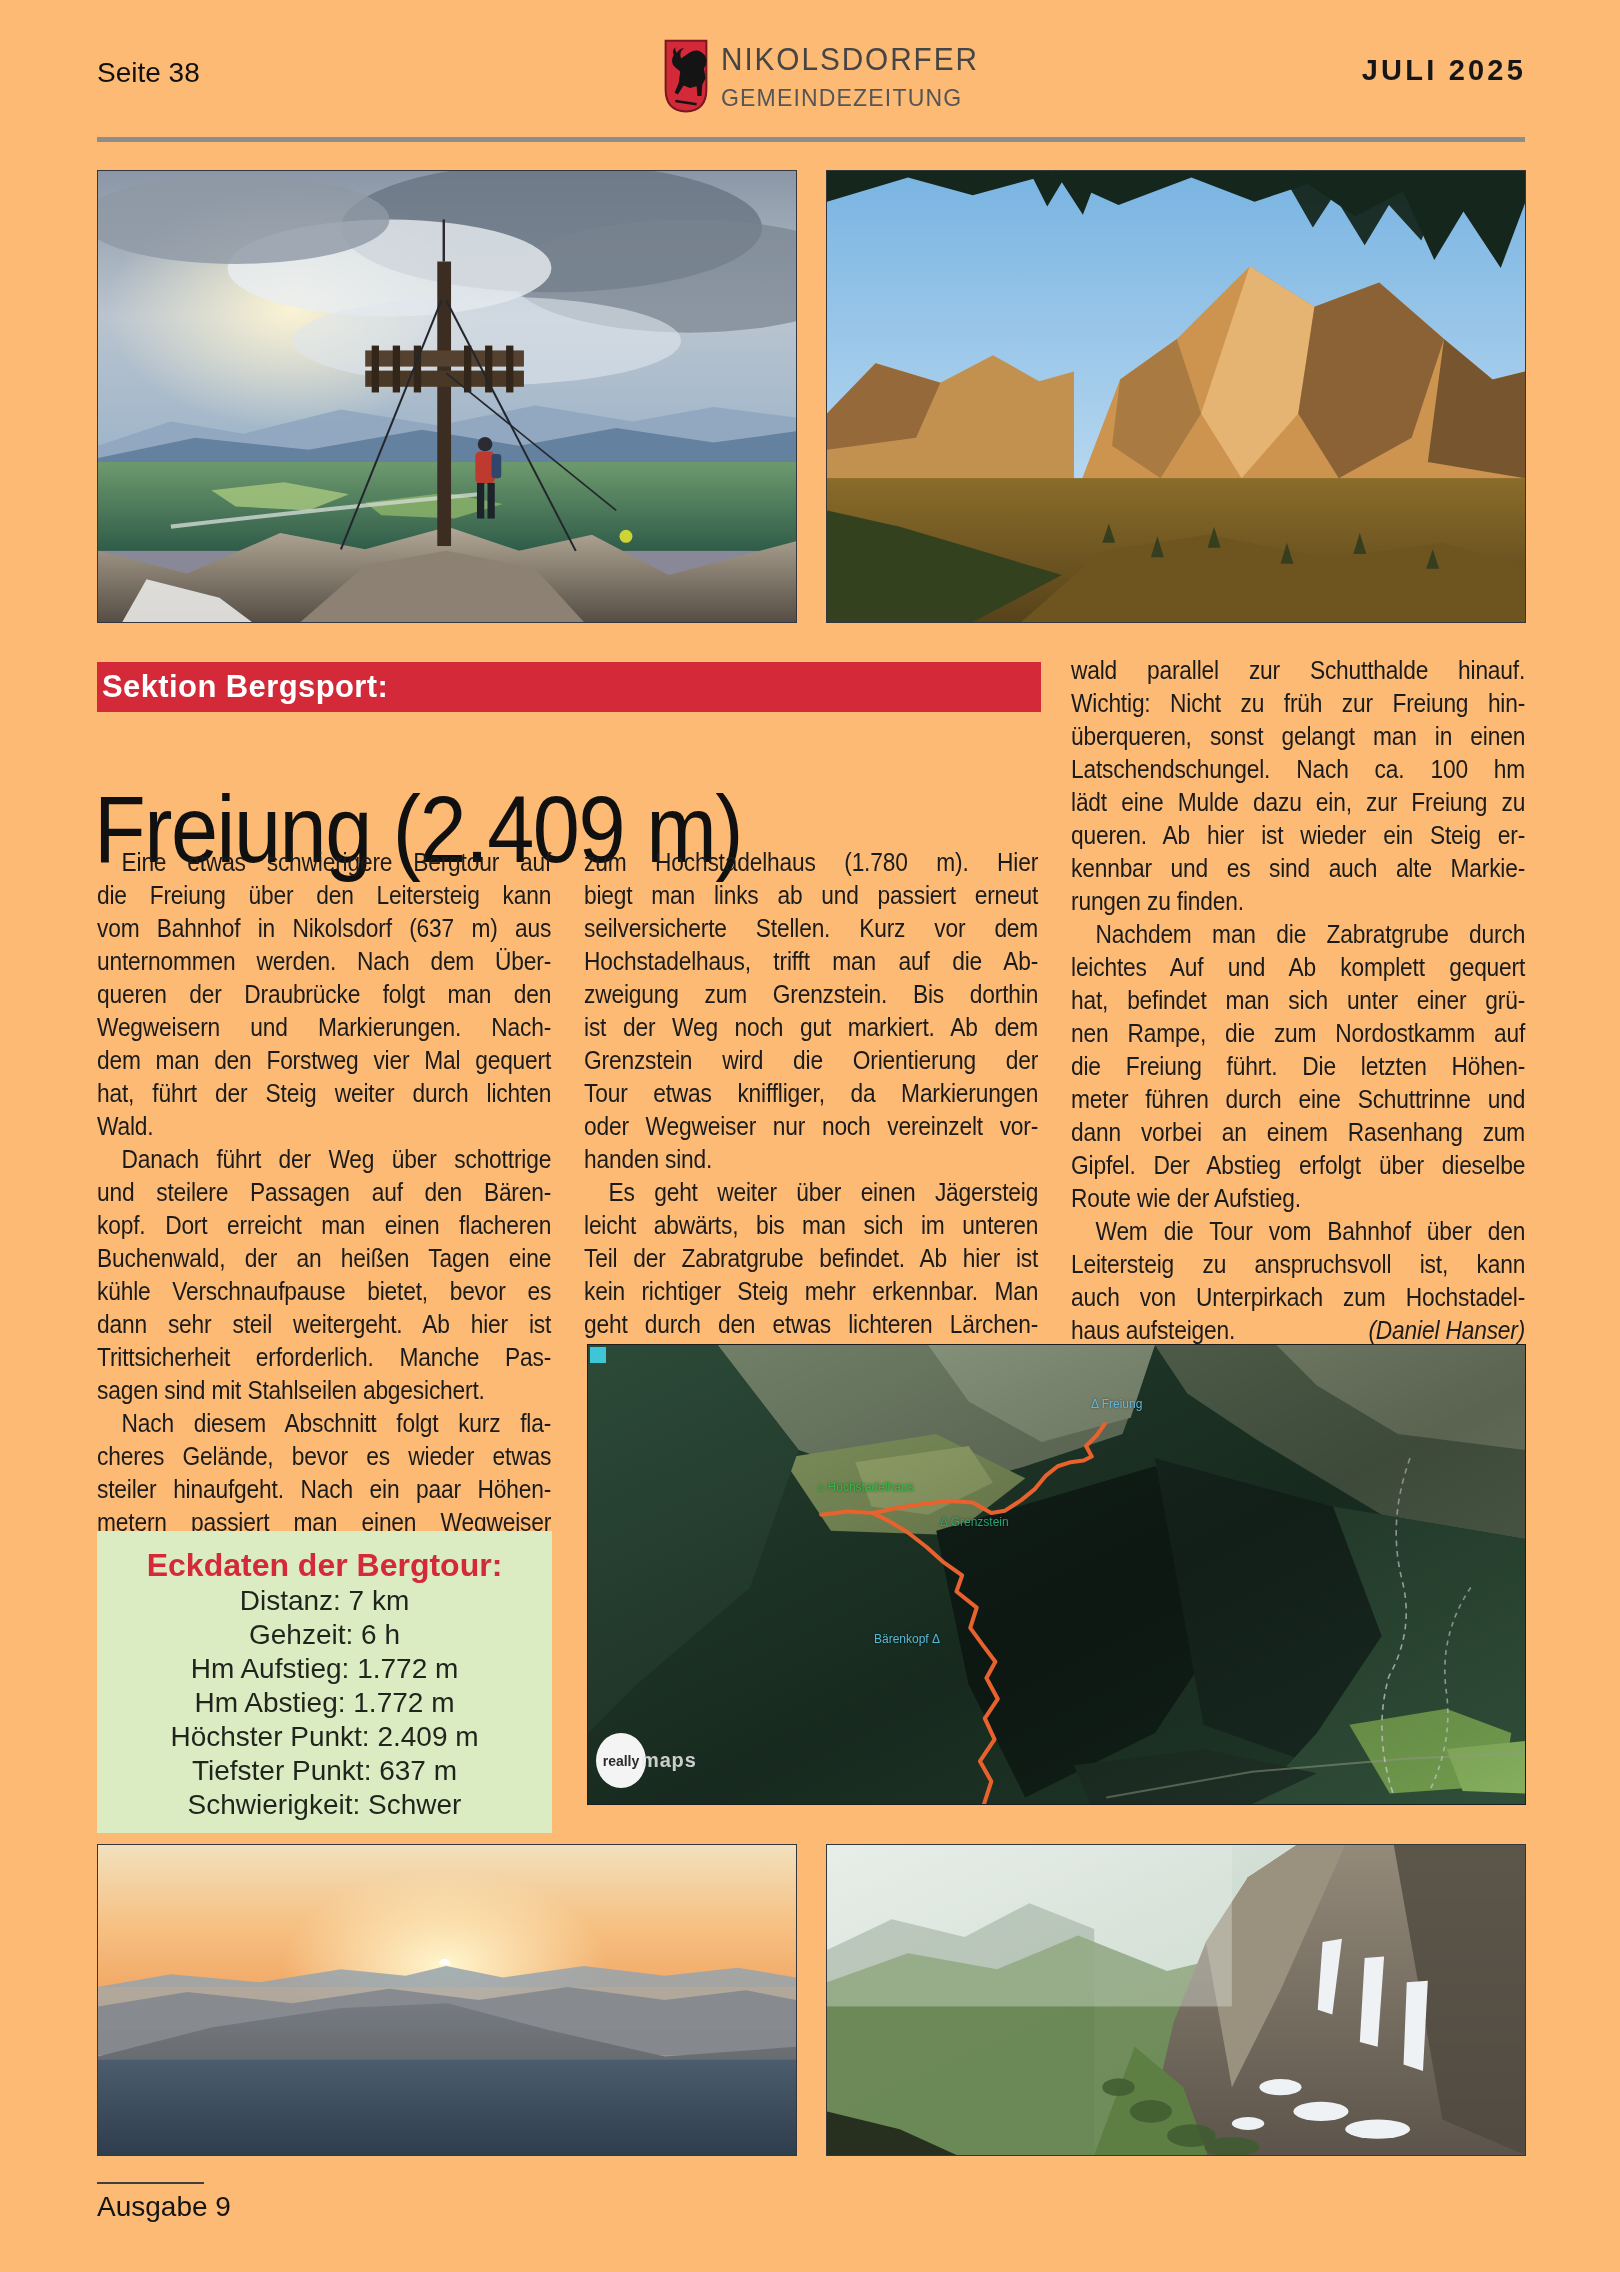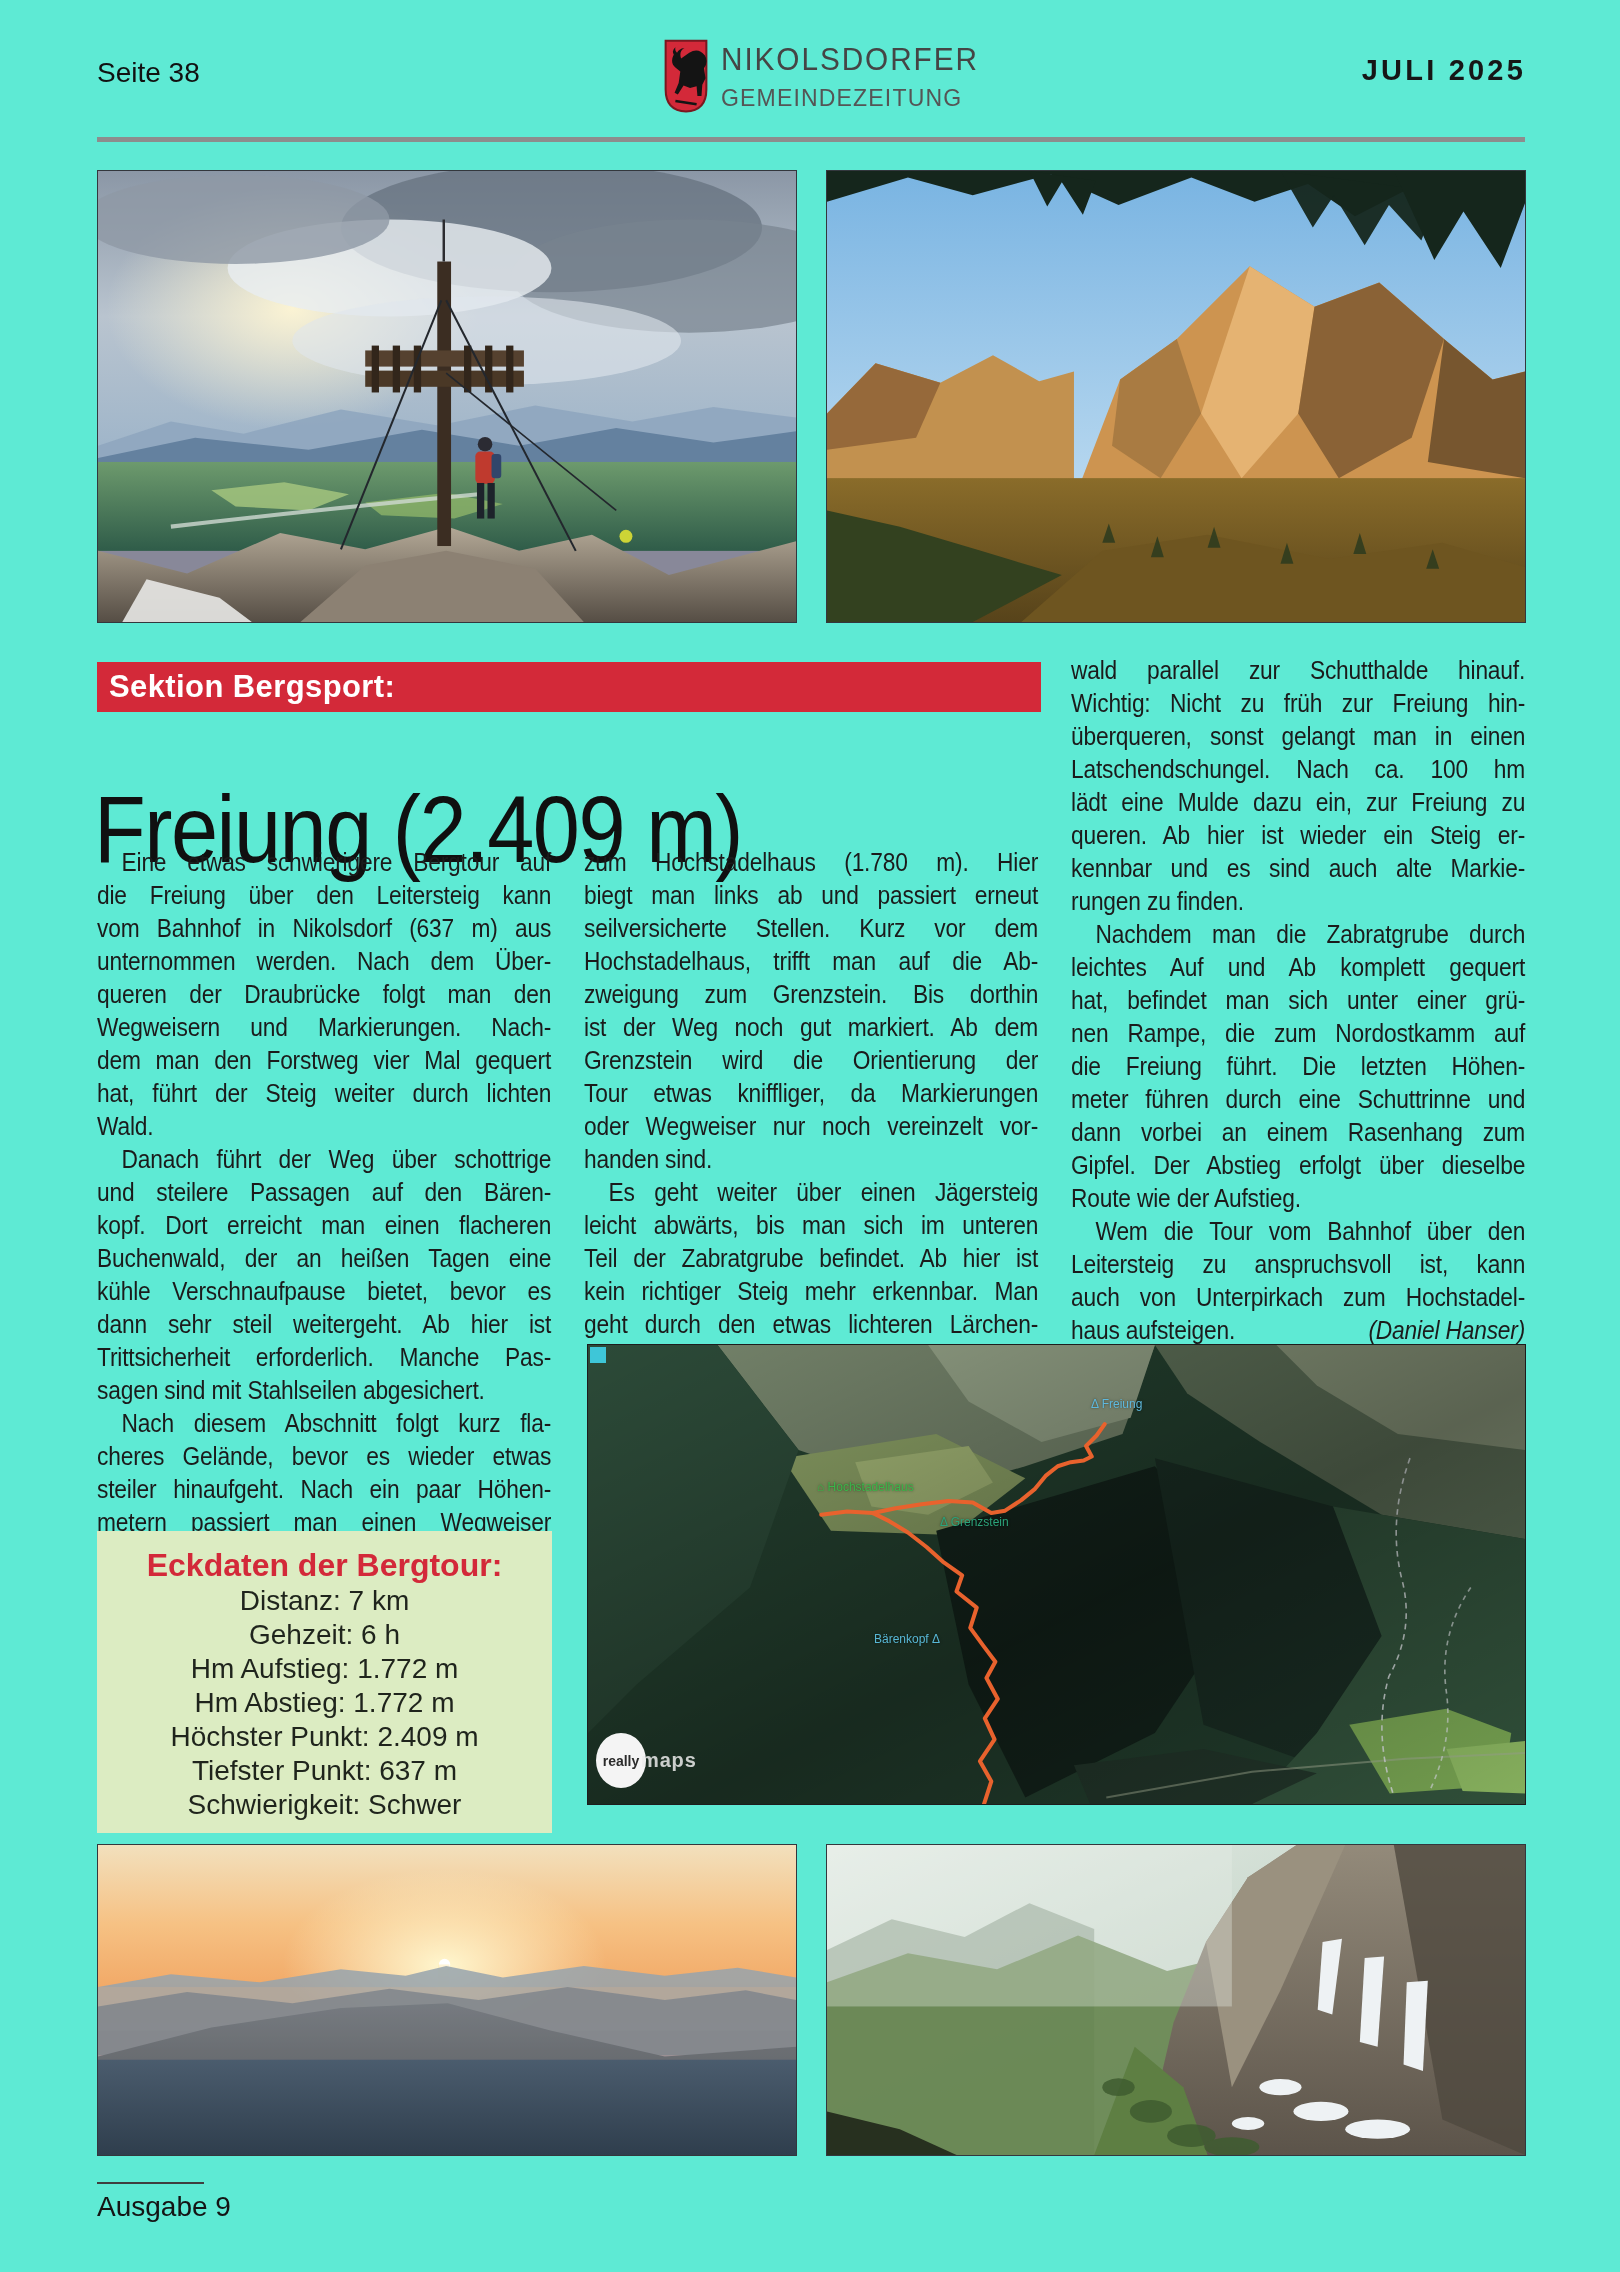--- a/index.html
+++ b/index.html
@@ -1,16 +1,16 @@
 <!DOCTYPE html>
 <html style="font-size:13px"><head>
 <meta charset="utf-8">
 <style>
   html,body{margin:0;padding:0;background:#ffffff;}
-  .page{position:relative;width:1620px;height:2273px;background:#5eead4;overflow:hidden;
+  .page{position:relative;width:1620px;height:2273px;background:#fdba74;overflow:hidden;
         font-family:"Liberation Sans",sans-serif;color:#1b1b1b;}
 
   
   .page-label{position:absolute;left:97px;top:57px;font-size:28px;color:#111;}
   .issue-date{position:absolute;right:94px;top:54px;font-size:29px;font-weight:700;letter-spacing:3.2px;color:#161616;margin-left:34px;}
   .masthead{position:absolute;left:664px;top:39px;display:flex;}
   .crest{width:44px;height:75px;}
   .mast-text{margin-left:13px;margin-top:3.2px;transform:scaleX(0.96);transform-origin:0 0;}
   .mast-line1{font-size:31px;letter-spacing:2px;color:#454545;}
   .mast-line2{font-size:24px;letter-spacing:1.2px;color:#555555;margin-top:5.7px;}
@@ -19,21 +19,21 @@
   
   .photo{position:absolute;border:1.6px solid #33373d;box-sizing:border-box;overflow:hidden;background:#889;}
   .photo svg{display:block;width:100%;height:100%;}
   #photo-tl{left:97px;top:170px;width:700px;height:453px;}
   #photo-tr{left:826px;top:170px;width:700px;height:453px;}
   #photo-bl{left:97px;top:1844px;width:700px;height:312px;}
   #photo-br{left:826px;top:1844px;width:700px;height:312px;}
 
   
   .banner{position:absolute;left:97px;top:662px;width:944px;height:50px;background:#d32939;}
-  .banner span{display:block;padding-left:12px;line-height:50px;font-size:31px;font-weight:700;
+  .banner span{display:block;padding-left:5px;line-height:50px;font-size:31px;font-weight:700;
                letter-spacing:0.4px;color:#ffffff;}
   .article-title{position:absolute;left:94px;top:713px;font-size:94px;font-weight:400;letter-spacing:-1.6px;
                  color:#101010;transform:scaleX(0.9);transform-origin:0 0;white-space:nowrap;line-height:1.15;}
 
   
   .col{position:absolute;width:519px;transform:scaleX(0.875);transform-origin:0 0;
        font-size:26px;line-height:33px;letter-spacing:-0.2px;color:#1b1b1b;}
   #col1{left:97px;top:846px;}
   #col2{left:584px;top:846px;}
   #col3{left:1071px;top:654px;}

